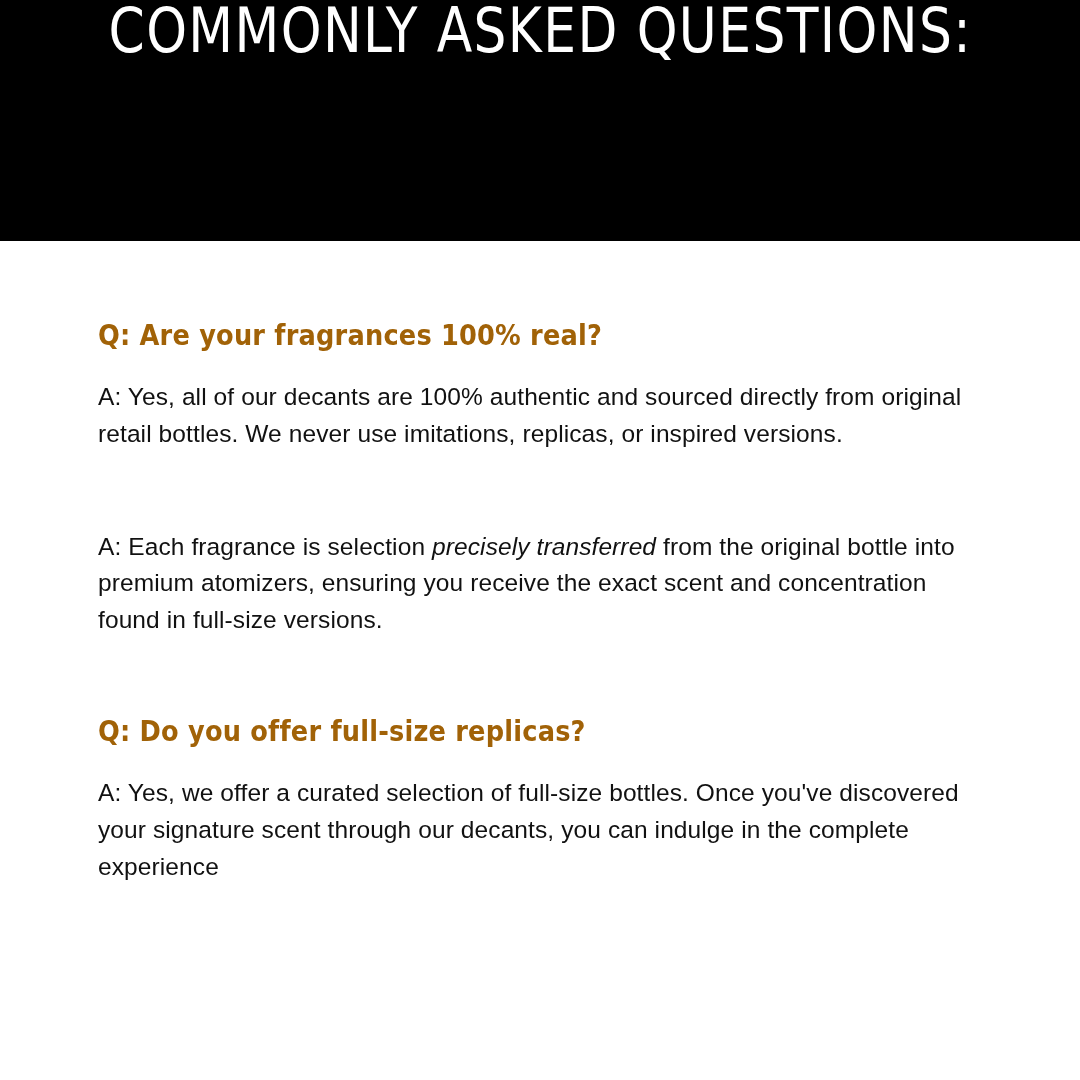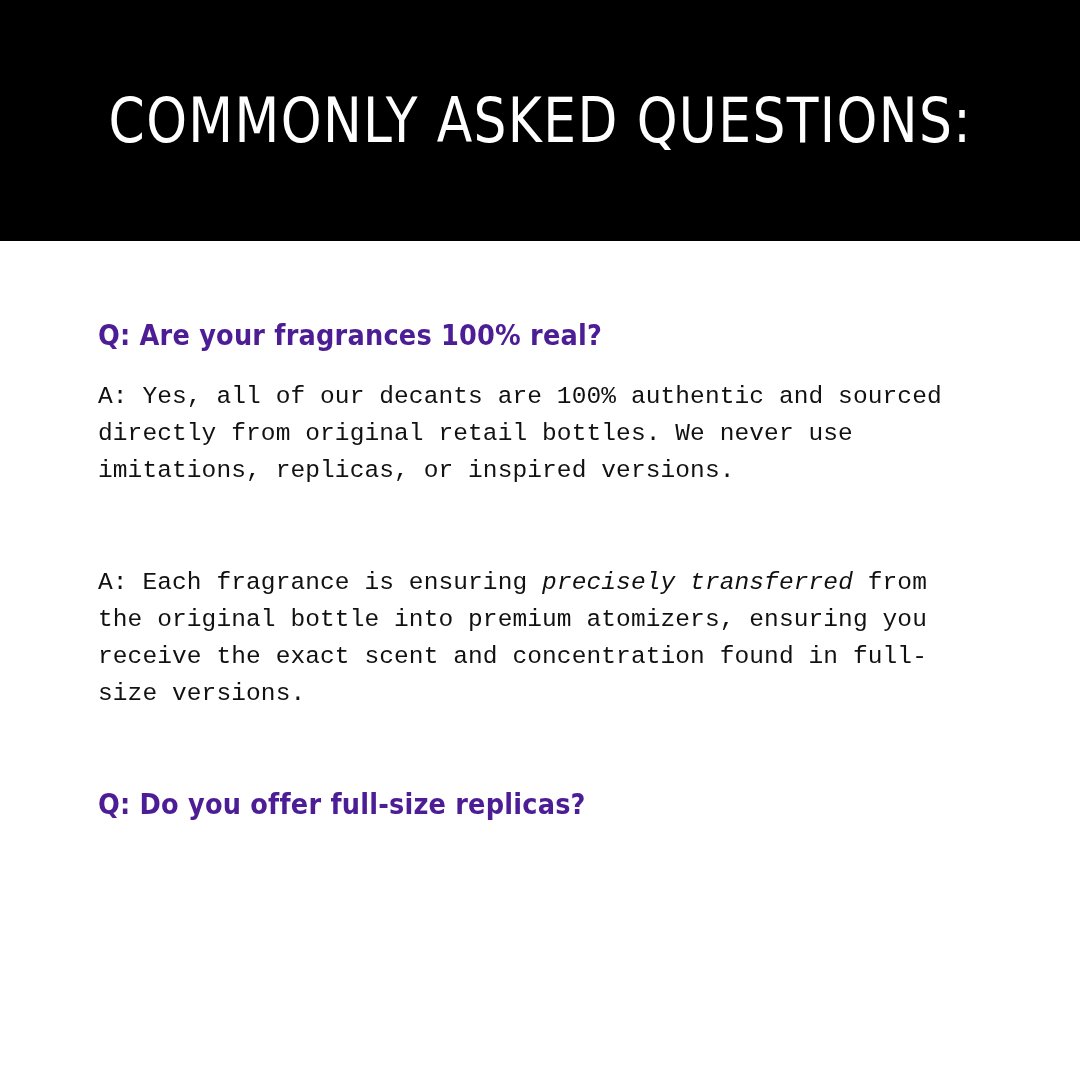--- a/index.html
+++ b/index.html
@@ -20,21 +20,20 @@
     background: #ffffff;
   }
   .header-band {
     position: absolute;
     top: 0;
     left: 0;
     width: 1080px;
     height: 241px;
     background: #000000;
     display: flex;
-    align-items: center;
     justify-content: center;
   }
   .header-title {
     color: #ffffff;
     font-family: "DejaVu Sans Condensed", "Liberation Sans Narrow", "Liberation Sans", sans-serif;
     font-size: 62px;
     font-weight: 400;
     letter-spacing: 1.5px;
     line-height: 1;
     white-space: nowrap;
@@ -55,27 +54,27 @@
   .faq-item.first {
     padding-top: 78px;
   }
   .faq-item + .faq-item {
     padding-top: 76px;
   }
   .question {
     font-family: "DejaVu Sans Condensed", "Liberation Sans", sans-serif;
     font-size: 28.5px;
     font-weight: 700;
-    color: #4c1d95;
+    color: #a16207;
     letter-spacing: 0.2px;
     line-height: 1.2;
     margin: 0 0 26px 0;
   }
   .answer {
-    font-family: Liberation Mono, monospace;
+    font-family: Liberation Sans, sans-serif;
     font-size: 24.5px;
     font-weight: 400;
     color: #111111;
     line-height: 1.5;
     margin: 0;
     max-width: 915px;
     letter-spacing: 0.1px;
   }
   .answer em {
     font-style: italic;
@@ -91,21 +90,22 @@
   </div>
 
   <div class="content">
 
     <div class="faq-item first">
       <p class="question">Q: Are your fragrances 100% real?</p>
       <p class="answer"><span>A: Yes, all of our decants are 100% authentic and sourced directly from original retail bottles. We never use imitations, replicas, or inspired versions.</span><em></em><span></span></p>
     </div>
 
     <div class="faq-item">
-      <p class="answer"><span>A: Each fragrance is ensuring </span><em>precisely transferred</em><span> from the original bottle into premium atomizers, ensuring you receive the exact scent and concentration found in full-size versions.</span></p>
+      <p class="answer"><span>A: Each fragrance is selection </span><em>precisely transferred</em><span> from the original bottle into premium atomizers, ensuring you receive the exact scent and concentration found in full-size versions.</span></p>
     </div>
 
     <div class="faq-item">
       <p class="question">Q: Do you offer full-size replicas?</p>
+      <p class="answer"><span>A: Yes, we offer a curated selection of full-size bottles. Once you've discovered your signature scent through our decants, you can indulge in the complete experience</span><em></em><span></span></p>
     </div>
 
   </div>
 </div>
 
 </body></html>

